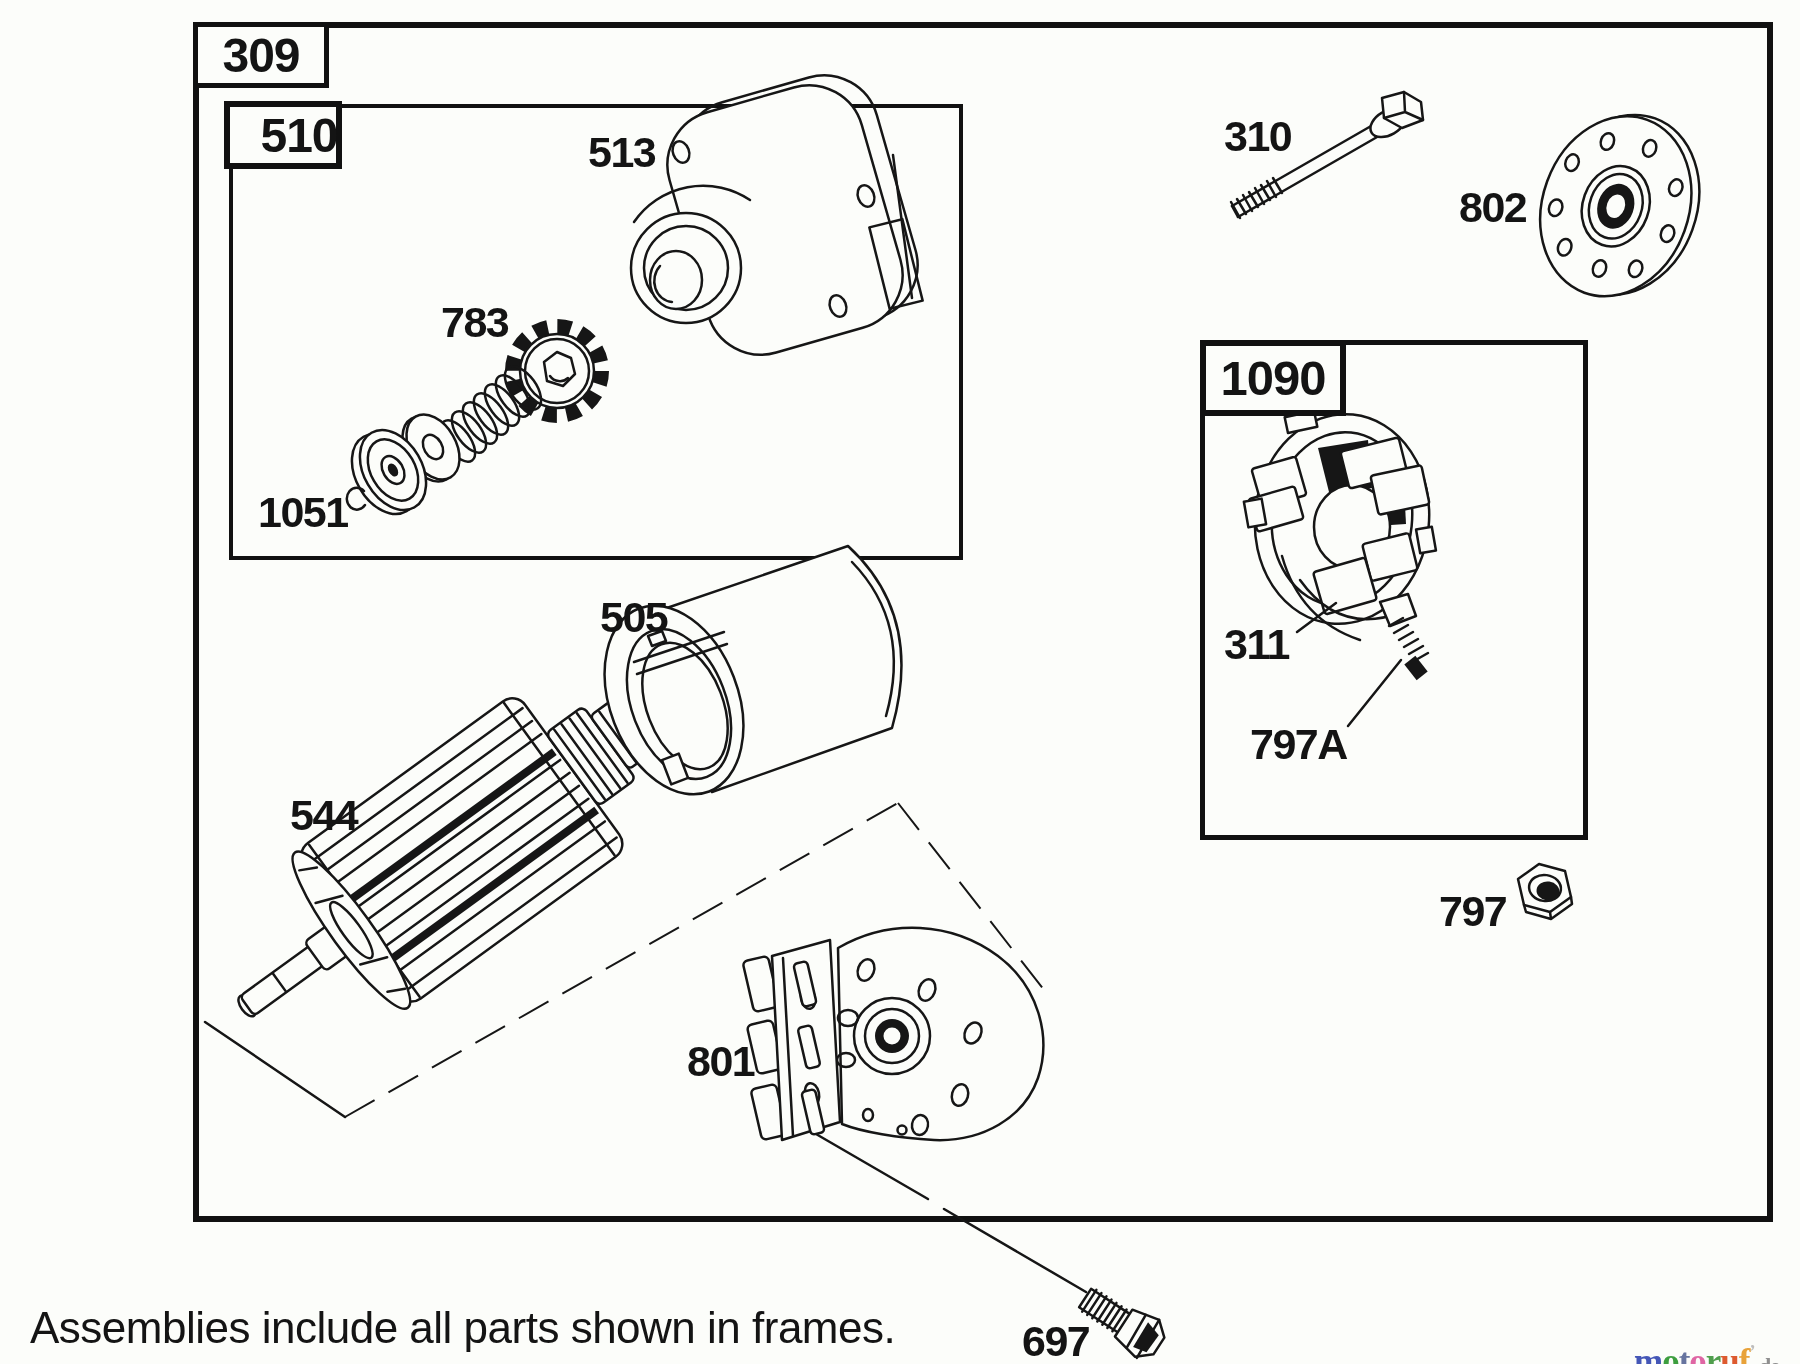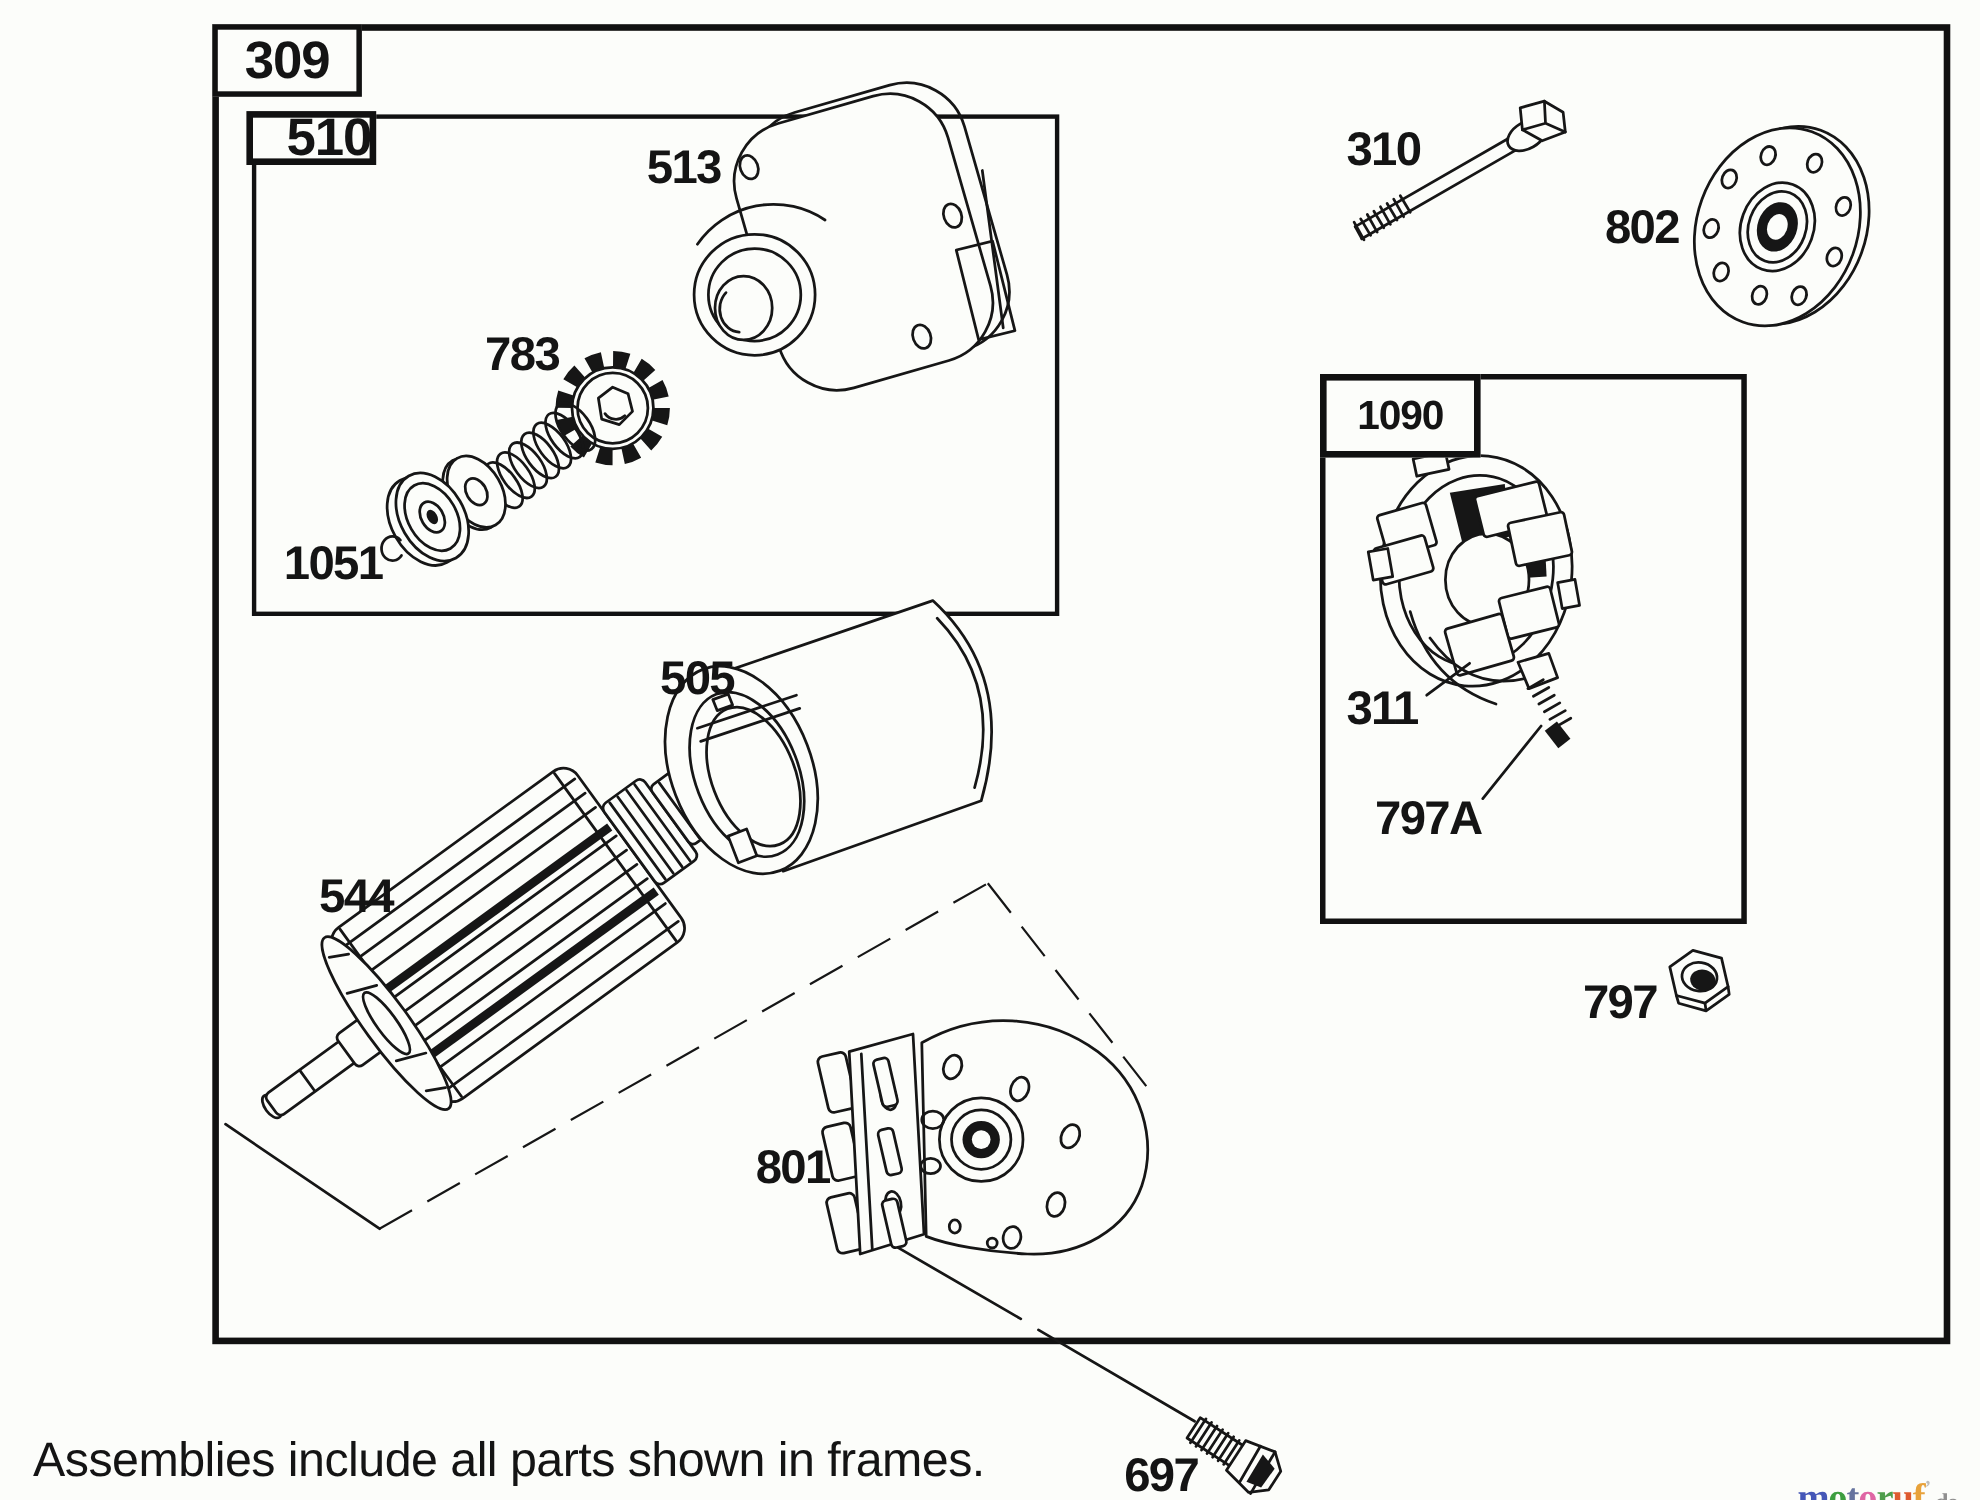--- a/index.html
+++ b/index.html
@@ -4,21 +4,21 @@
 <style>
   html,body{margin:0;padding:0;background:#e8e8e8;}
   #stage{position:relative;width:1800px;height:1364px;background:#fcfdfa;overflow:hidden;
          font-family:"Liberation Sans",sans-serif;color:#141414;}
   .frame{position:absolute;border:6px solid #111;background:transparent;box-sizing:border-box;}
   .frame.thin{border-width:4px;}
   .frame.mid{border-width:5px;}
   .fbox{position:absolute;background:#fcfdfa;border:5px solid #111;box-sizing:border-box;
         display:flex;align-items:center;justify-content:center;
         font-weight:700;font-size:48px;letter-spacing:-1px;}
-  .fbox.big{font-size:37px;border-width:6px;}
+  .fbox.big{font-size:49px;border-width:6px;}
   .plabel{position:absolute;font-weight:700;font-size:43px;letter-spacing:-1.5px;line-height:1.1;white-space:nowrap;}
   #footer-note{position:absolute;left:30px;top:1303px;font-size:44px;letter-spacing:-0.5px;white-space:nowrap;}
   #brand{position:absolute;left:1634px;top:1318px;white-space:nowrap;
          font-family:"Liberation Serif",serif;font-weight:700;font-size:35px;letter-spacing:-1px;margin-top:24px;}
   #brand .suffix{font-size:22px;font-weight:700;}
   #brand .tick{font-size:18px;vertical-align:top;}
   svg{position:absolute;left:0;top:0;}
   .ln{fill:none;stroke:#161616;stroke-width:2.5;stroke-linecap:round;stroke-linejoin:round;}
   .fb{fill:#fcfdfa;stroke:#161616;stroke-width:2.5;stroke-linejoin:round;}
   .dk{fill:#161616;stroke:none;}
@@ -275,21 +275,21 @@
       </g>
       <path class="fb" d="M1124 1306 L1152 1300 L1166 1312 L1166 1332 L1152 1344 L1124 1338 Z"></path>
       <path class="ln" stroke-width="1.8" d="M1138 1303 L1140 1341 M1152 1300 L1154 1344"></path>
       <path class="dk" d="M1144 1308 L1160 1313 L1159 1334 L1145 1337 Z"></path>
     </g>
   </svg>
 
   <div class="fbox" style="left:193px;top:22px;width:136px;height:66px;">
       <span>309</span>
     </div>
-  <div class="fbox" style="left:224px;top:101px;width:118px;height:49px;border-width:6px;padding-left:32px;">
+  <div class="fbox" style="left:224px;top:101px;width:118px;height:68px;border-width:6px;padding-left:32px;">
       <span>510</span>
     </div>
   <div class="fbox big" style="left:1200px;top:340px;width:146px;height:76px;">
       <span>1090</span>
     </div>
 
   <div class="plabel" style="left:588px;top:129px">513</div>
   <div class="plabel" style="left:441px;top:299px">783</div>
   <div class="plabel" style="left:258px;top:489px">1051</div>
   <div class="plabel" style="left:600px;top:594px">505</div>

